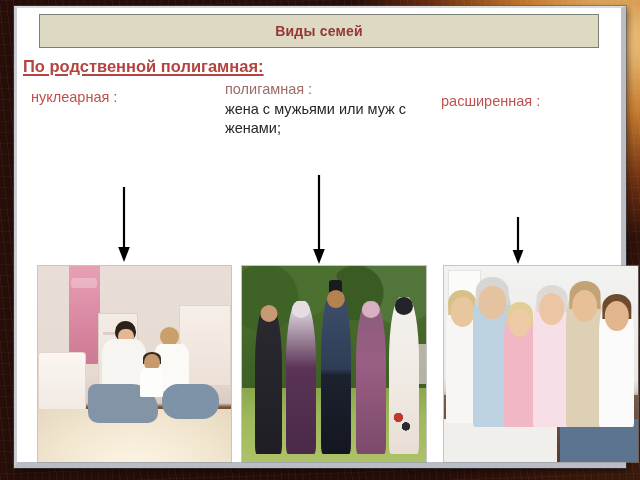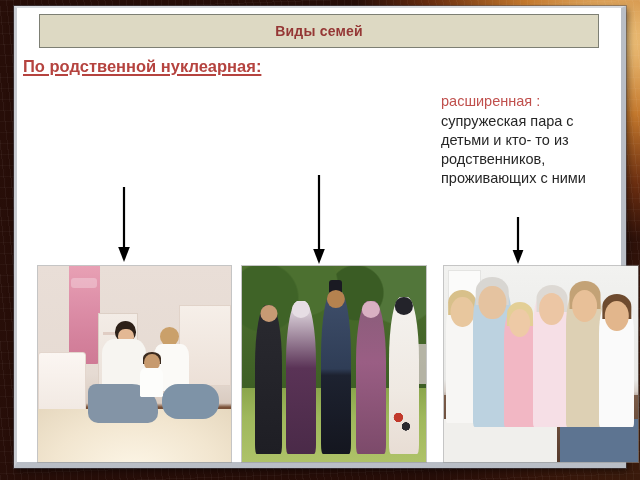--- a/index.html
+++ b/index.html
@@ -242,29 +242,33 @@
 
 <div id="slide-root">
   <div id="bg-texture"></div>
 
   <div id="content-panel">
 
     <div id="title-box">
       <span id="title-text">Виды семей</span>
     </div>
 
-    <div id="subtitle">По родственной нуклеарная:</div>
+    <div id="subtitle">По родственной полигамная:</div>
 
     <div class="def-col" id="col-nuclear">
-    </div>
-
+      <span class="def-term">нуклеарная :</span>
+    </div>
+
+    <div class="def-col" id="col-polygam">
+      <span class="def-term">полигамная :</span>
+      <span class="def-body">жена с мужьями  или муж с женами;</span>
+    </div>
 
     <div class="def-col" id="col-extended">
       <span class="def-term">расширенная :</span>
-      <span class="def-body">супружеская пара с детьми и кто- то из родственников, проживающих с ними</span>
     </div>
 
     <div class="arrow" style="left:100px; top:179px; height:76px;">
       <svg width="14" height="76" viewBox="0 0 14 76">
         <line x1="7" y1="0" x2="7" y2="62" stroke="#000" stroke-width="2.2"></line>
         <polygon points="7,75 1.2,60 12.8,60" fill="#000"></polygon>
       </svg>
     </div>
 
     <div class="arrow" style="left:295px; top:167px; height:90px;">

